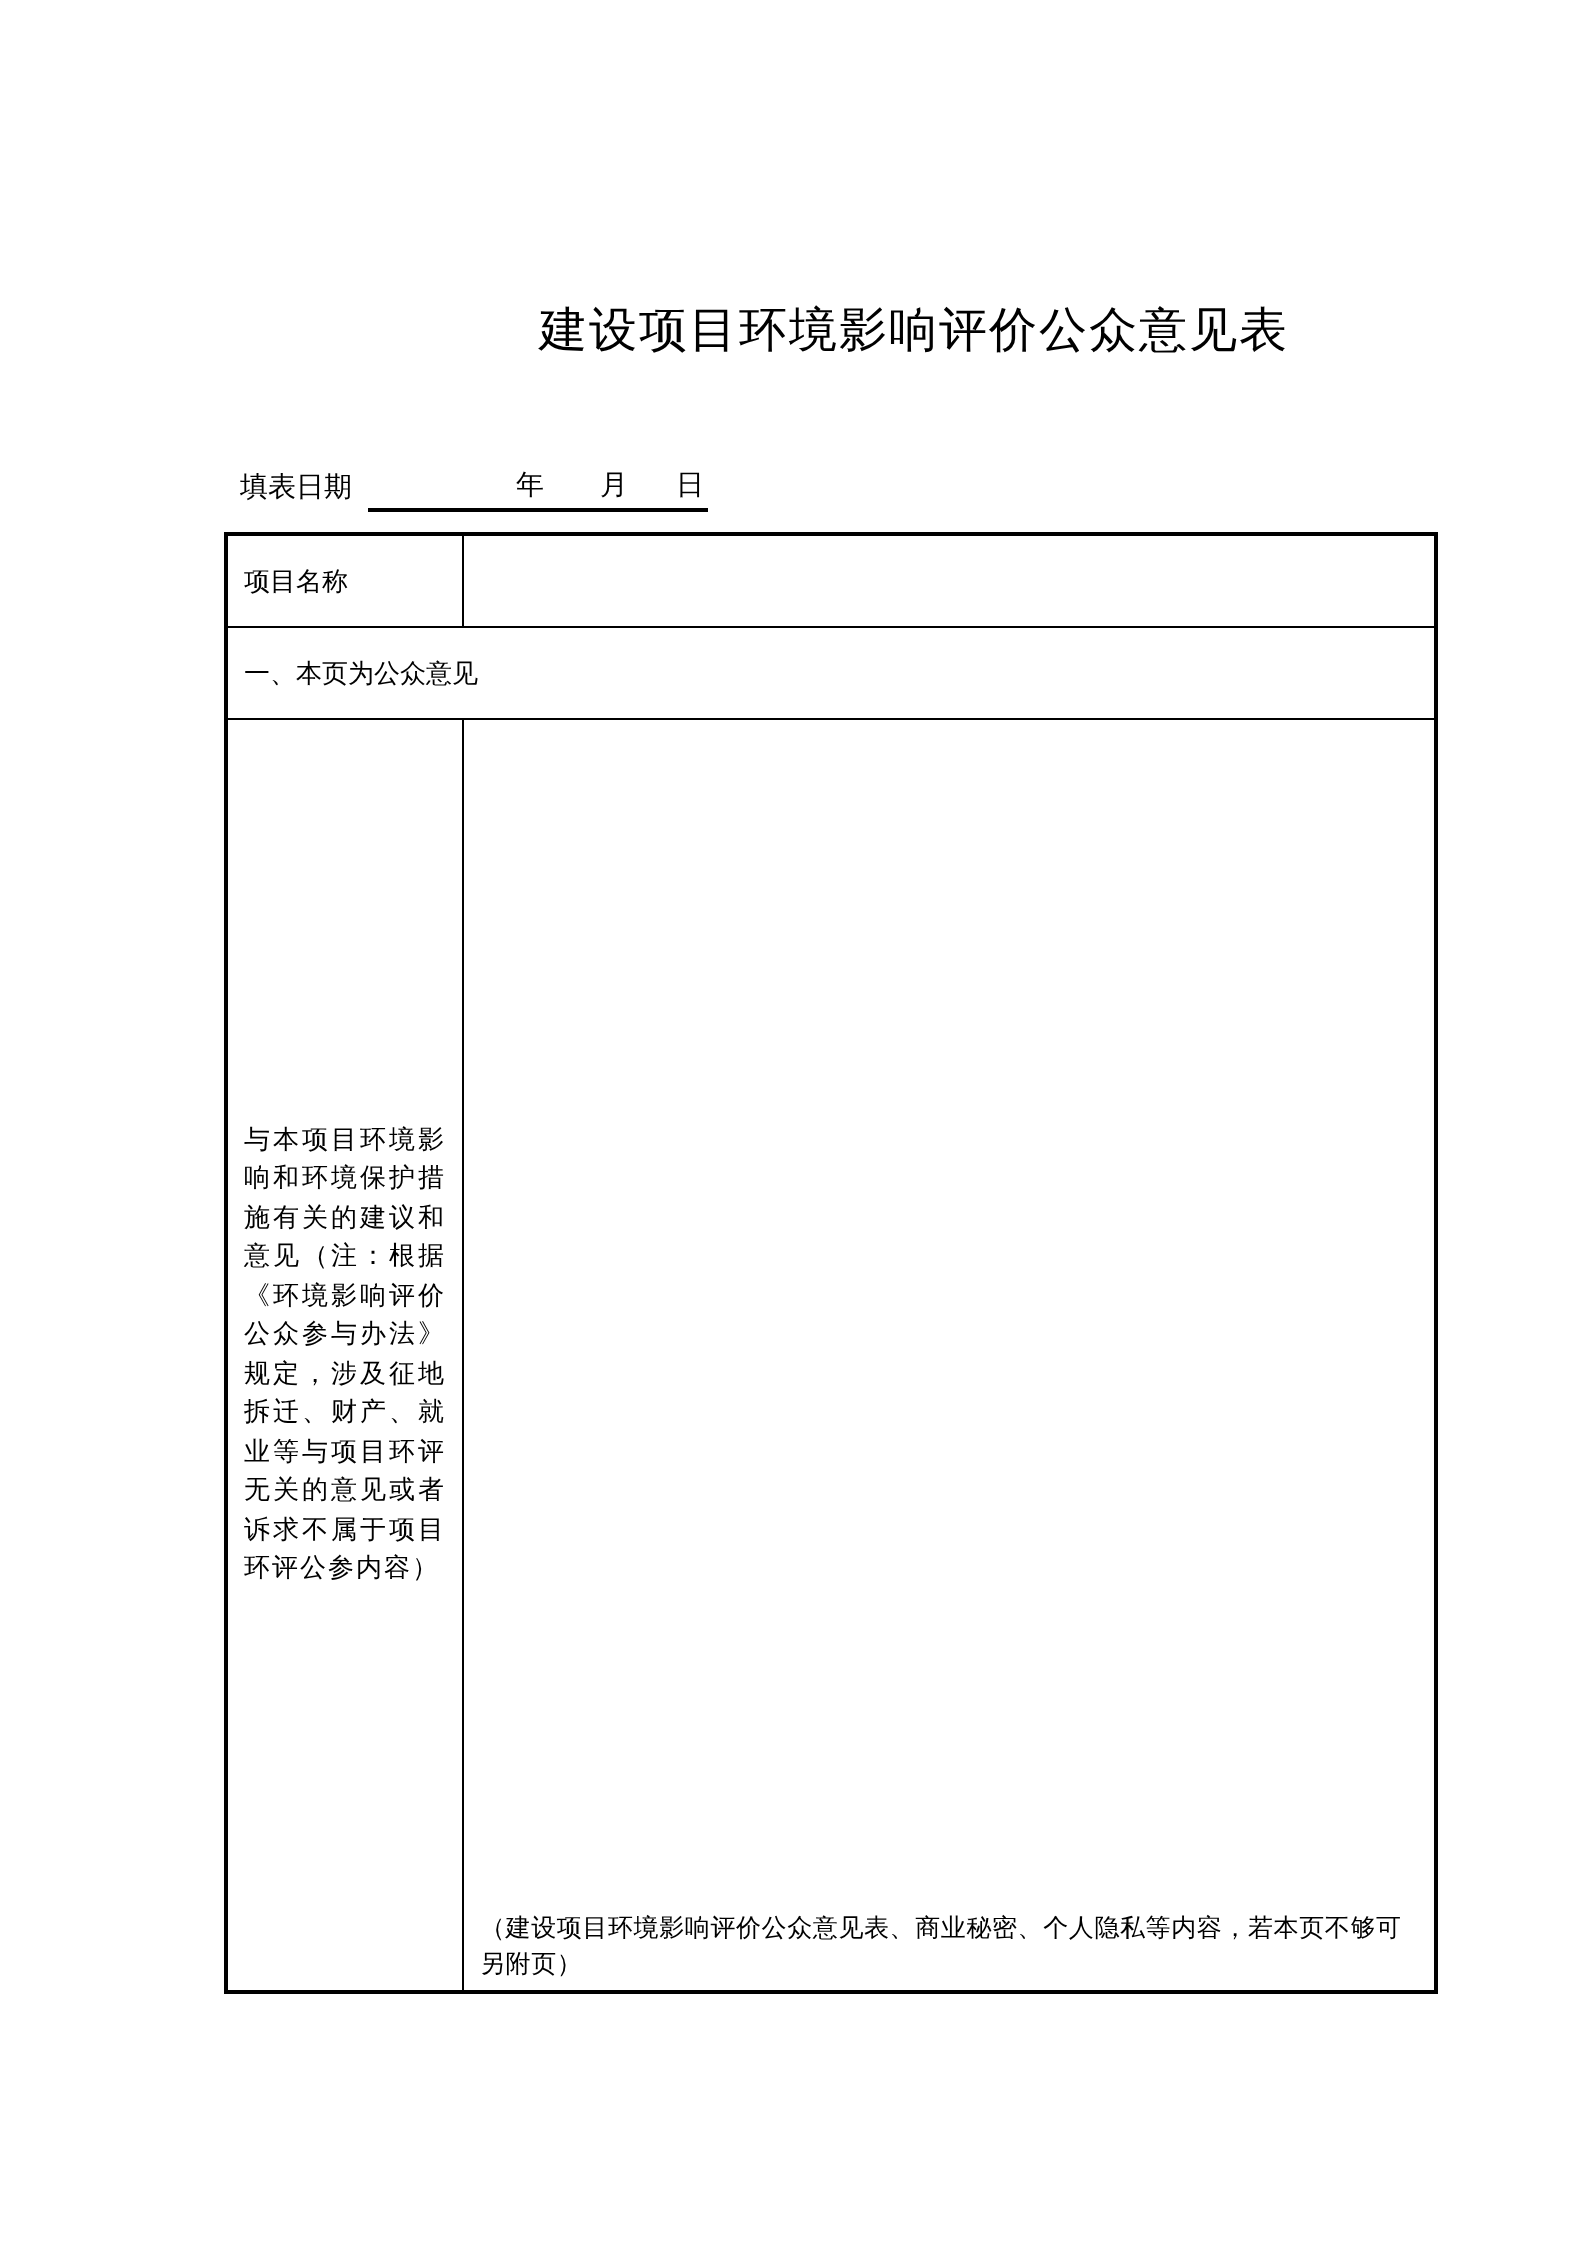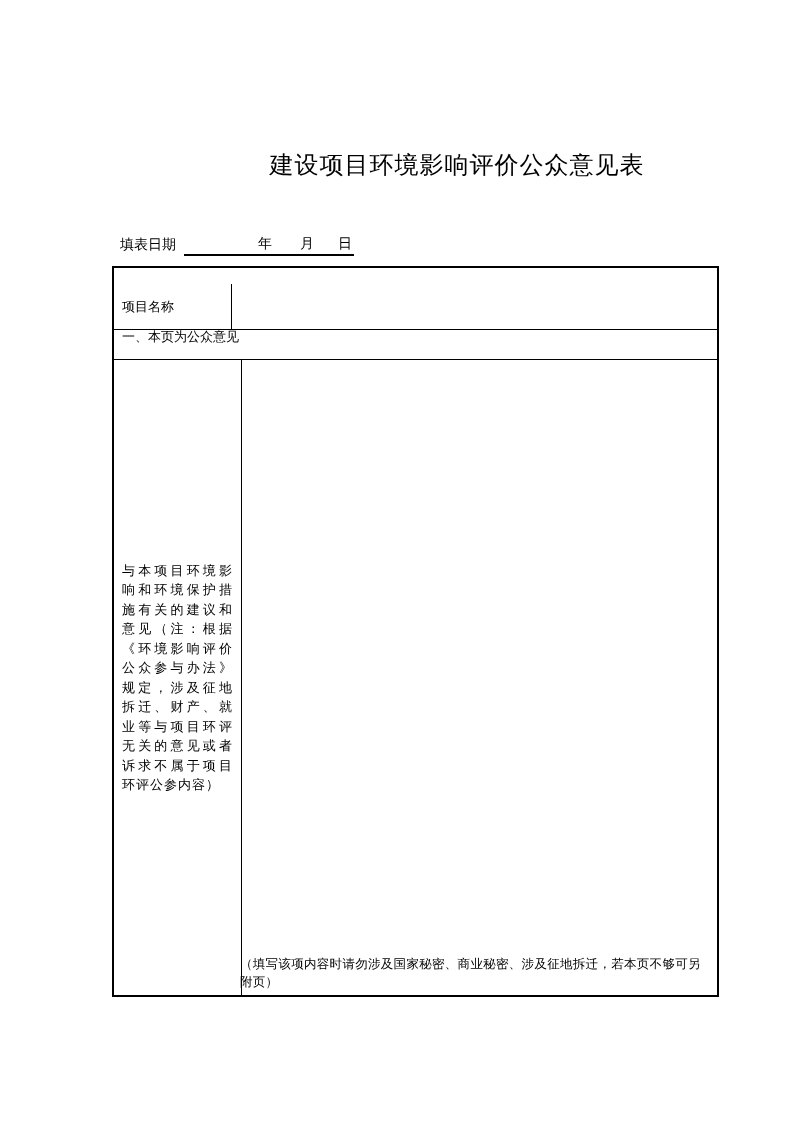--- a/index.html
+++ b/index.html
@@ -45,34 +45,34 @@
   <span>填表日期</span>
   <span class="date-underline">
     <span class="date-part" style="left:74px">年</span>
     <span class="date-part" style="left:116px">月</span>
     <span class="date-part" style="left:154px">日</span>
   </span>
 </div>
 
 <div class="tbl">
 
-  <div class="row" style="top:16px; height:46px;">
+  <div class="row" style="top:0; height:46px;">
     <div class="cell col-div" style="left:0; width:118px; padding-left:8px;">
       <span>项目名称</span>
     </div>
   </div>
 
   <div class="row" style="top:46px; height:46px;">
     <div class="cell" style="left:0; right:0; padding-left:8px;">
       <span>一、本页为公众意见</span>
     </div>
   </div>
 
   <div class="row" style="top:92px; height:635px; border-bottom:none;">
-    <div class="cell col-div" style="left:0; width:128px;">
+    <div class="cell col-div" style="left:0; width:118px;">
       <div class="left-text">与本项目环境影响和环境保护措施有关的建议和意见（注：根据《环境影响评价公众参与办法》规定，涉及征地拆迁、财产、就业等与项目环评无关的意见或者诉求不属于项目环评公参内容）</div>
     </div>
     <div class="cell" style="left:118px; right:0; align-items:flex-start;">
       <div style="position:absolute; left:0; right:0; top:0; bottom:40px;"></div>
-      <div class="note">（填写该项内容时请勿涉及国家秘密、商业秘密、涉及征地拆迁，若本页不够可另附页）</div>
+      <div class="note">（建设项目环境影响评价公众意见表、商业秘密、个人隐私等内容，若本页不够可另附页）</div>
     </div>
   </div>
 </div>
 
 </body></html>

